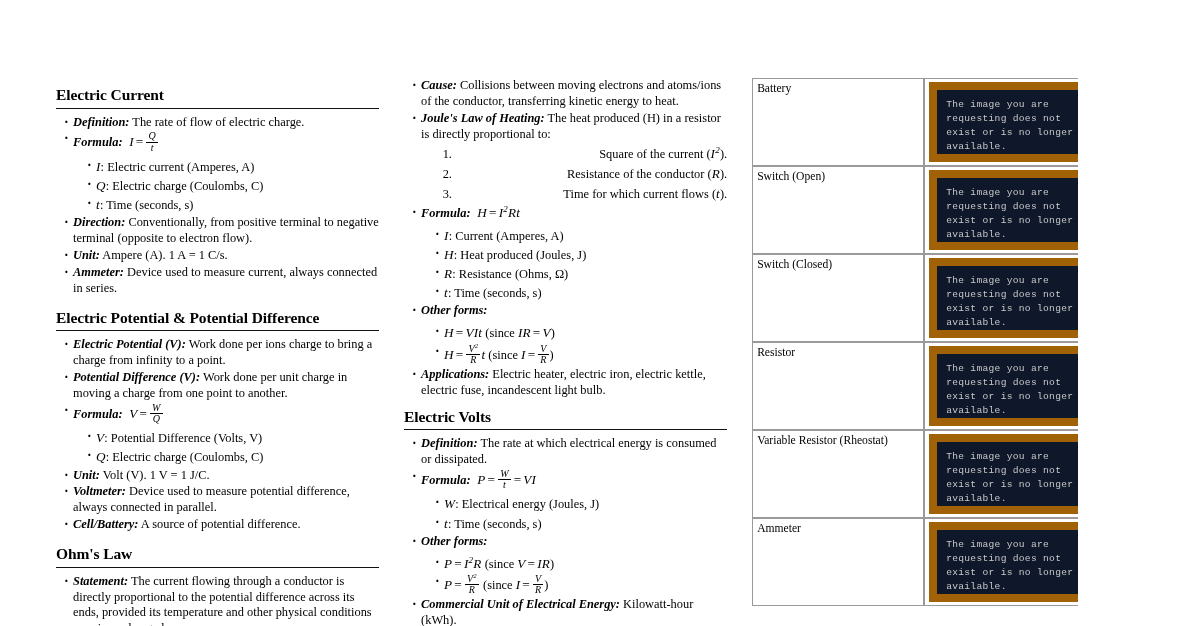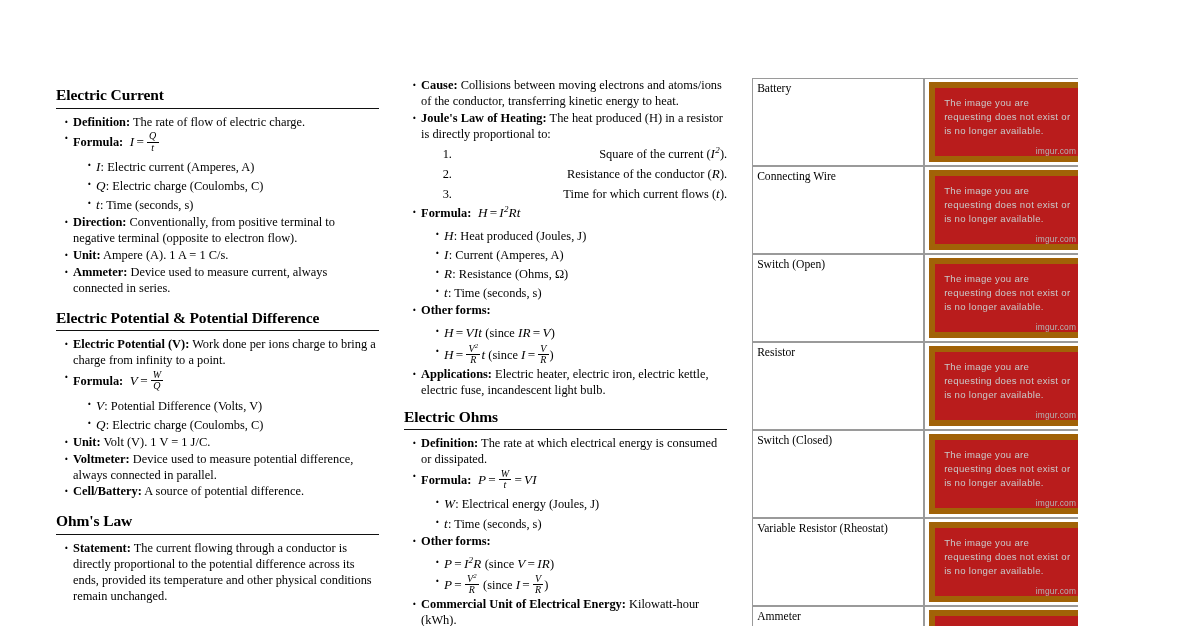--- a/index.html
+++ b/index.html
@@ -93,21 +93,21 @@
     margin: 2px 0 2px 0;
     padding: 0 0 0 34px;
   }
   ol.lvl2n > li {
     margin-bottom: 3px;
     font-size: 12.4px;
     line-height: 1.3;
     padding-left: 3px;
     text-align: right;
   }
-  b, .lbl { font-weight: bold; }
+  b, .lbl { font-weight: bold; font-style: italic; }
 
   
   .m {
     font-family: "Liberation Serif", "DejaVu Serif", serif;
     font-style: italic;
     font-size: 13.2px;
     letter-spacing: 0.2px;
   }
   .m .op { font-style: normal; padding: 0 2px; }
   .frac {
@@ -140,27 +140,27 @@
     font-size: 11.6px;
     line-height: 1.25;
     background: #fff;
   }
   td.pic {
     width: 172px;
     padding: 2px 2px 2px 3px;
     border: 1px solid #9a9a9a;
   }
   .imgbox {
-    background: #b91c1c;
-    border: 6px solid #a16207;
+    background: #0f172a;
+    border: 8px solid #a16207;
     width: 100%;
     height: 80px;
     padding: 8px 9px 6px 9px;
     color: #c9c9c9;
-    font-family: Liberation Sans, sans-serif;
+    font-family: Liberation Mono, monospace;
     font-size: 9.6px;
     line-height: 1.45;
     overflow: hidden;
   }
   .imgbox .msg { display: block; letter-spacing: 0.3px; }
   .imgbox .src {
     display: block;
     margin-top: 7px;
     font-size: 8.4px;
     color: #b5b5b5;
@@ -205,20 +205,23 @@
       </div>
 
       <div class="section-block">
         <h2 class="section">Electric Potential &amp; Potential Difference</h2>
         <hr class="rule">
         <ul class="lvl1">
           <li>
             <b class="lbl">Electric Potential (V):</b><span> Work done per ions charge to bring a charge from infinity to a point.</span>
           </li>
           <li>
+            <b class="lbl">Potential Difference (V):</b><span> Work done per unit charge in moving a charge from one point to another.</span>
+          </li>
+          <li>
             <b class="lbl">Formula:</b>
             <span class="m">&nbsp;V<span class="op">=</span><span class="frac"><span class="num">W</span><span class="den">Q</span></span></span>
             <ul class="lvl2">
               <li><span class="m">V</span><span>: Potential Difference (Volts, V)</span></li>
               <li><span class="m">Q</span><span>: Electric charge (Coulombs, C)</span></li>
             </ul>
           </li>
           <li>
             <b class="lbl">Unit:</b><span> Volt (V). 1 V = 1 J/C.</span>
           </li>
@@ -253,22 +256,22 @@
           <ol class="lvl2n">
             <li>Square of the current (<span class="m">I<sup class="pw">2</sup></span>).</li>
             <li>Resistance of the conductor (<span class="m">R</span>).</li>
             <li>Time for which current flows (<span class="m">t</span>).</li>
           </ol>
         </li>
         <li>
           <b class="lbl">Formula:</b>
           <span class="m">&nbsp;H<span class="op">=</span>I<sup class="pw">2</sup>Rt</span>
           <ul class="lvl2">
+            <li><span class="m">I</span><span>: Current (Amperes, A)</span></li>
             <li><span class="m">H</span><span>: Heat produced (Joules, J)</span></li>
-            <li><span class="m">I</span><span>: Current (Amperes, A)</span></li>
             <li><span class="m">R</span><span>: Resistance (Ohms, Ω)</span></li>
             <li><span class="m">t</span><span>: Time (seconds, s)</span></li>
           </ul>
         </li>
         <li>
           <b class="lbl">Other forms:</b>
           <ul class="lvl2">
             <li>
               <span class="m">H<span class="op">=</span>VIt</span> <span class="rm">(since <span class="m">IR<span class="op">=</span>V</span>)</span>
             </li>
@@ -276,21 +279,21 @@
               <span class="m">H<span class="op">=</span><span class="frac"><span class="num">V<sup class="pw">2</sup></span><span class="den">R</span></span>t</span> <span class="rm">(since <span class="m">I<span class="op">=</span><span class="frac"><span class="num">V</span><span class="den">R</span></span></span>)</span>
             </li>
           </ul>
         </li>
         <li>
           <b class="lbl">Applications:</b><span> Electric heater, electric iron, electric kettle, electric fuse, incandescent light bulb.</span>
         </li>
       </ul>
 
       <div class="section-block" style="margin-top:9px;">
-        <h2 class="section">Electric Ohms</h2>
+        <h2 class="section">Electric Volts</h2>
         <hr class="rule">
         <ul class="lvl1">
           <li>
             <b class="lbl">Definition:</b><span> The rate at which electrical energy is consumed or dissipated.</span>
           </li>
           <li>
             <b class="lbl">Formula:</b>
             <span class="m">&nbsp;P<span class="op">=</span><span class="frac"><span class="num">W</span><span class="den">t</span></span><span class="op">=</span>VI</span>
             <ul class="lvl2">
               <li><span class="m">W</span><span>: Electrical energy (Joules, J)</span></li>
@@ -322,48 +325,39 @@
           <tr>
             <td class="name"><span>Battery</span></td>
             <td class="pic">
               <div class="imgbox">
                 <span class="msg">The image you are requesting does not exist or is no longer available.</span>
                 <span class="src">imgur.com</span>
               </div>
             </td>
           </tr>
           <tr>
-            <td class="name"><span>Connecting Wire</span></td>
-            <td class="pic">
-              <div class="imgbox">
-                <span class="msg">The image you are requesting does not exist or is no longer available.</span>
-                <span class="src">imgur.com</span>
-              </div>
-            </td>
-          </tr>
-          <tr>
             <td class="name"><span>Switch (Open)</span></td>
             <td class="pic">
               <div class="imgbox">
                 <span class="msg">The image you are requesting does not exist or is no longer available.</span>
                 <span class="src">imgur.com</span>
               </div>
             </td>
           </tr>
           <tr>
+            <td class="name"><span>Switch (Closed)</span></td>
+            <td class="pic">
+              <div class="imgbox">
+                <span class="msg">The image you are requesting does not exist or is no longer available.</span>
+                <span class="src">imgur.com</span>
+              </div>
+            </td>
+          </tr>
+          <tr>
             <td class="name"><span>Resistor</span></td>
-            <td class="pic">
-              <div class="imgbox">
-                <span class="msg">The image you are requesting does not exist or is no longer available.</span>
-                <span class="src">imgur.com</span>
-              </div>
-            </td>
-          </tr>
-          <tr>
-            <td class="name"><span>Switch (Closed)</span></td>
             <td class="pic">
               <div class="imgbox">
                 <span class="msg">The image you are requesting does not exist or is no longer available.</span>
                 <span class="src">imgur.com</span>
               </div>
             </td>
           </tr>
           <tr>
             <td class="name"><span>Variable Resistor (Rheostat)</span></td>
             <td class="pic">

